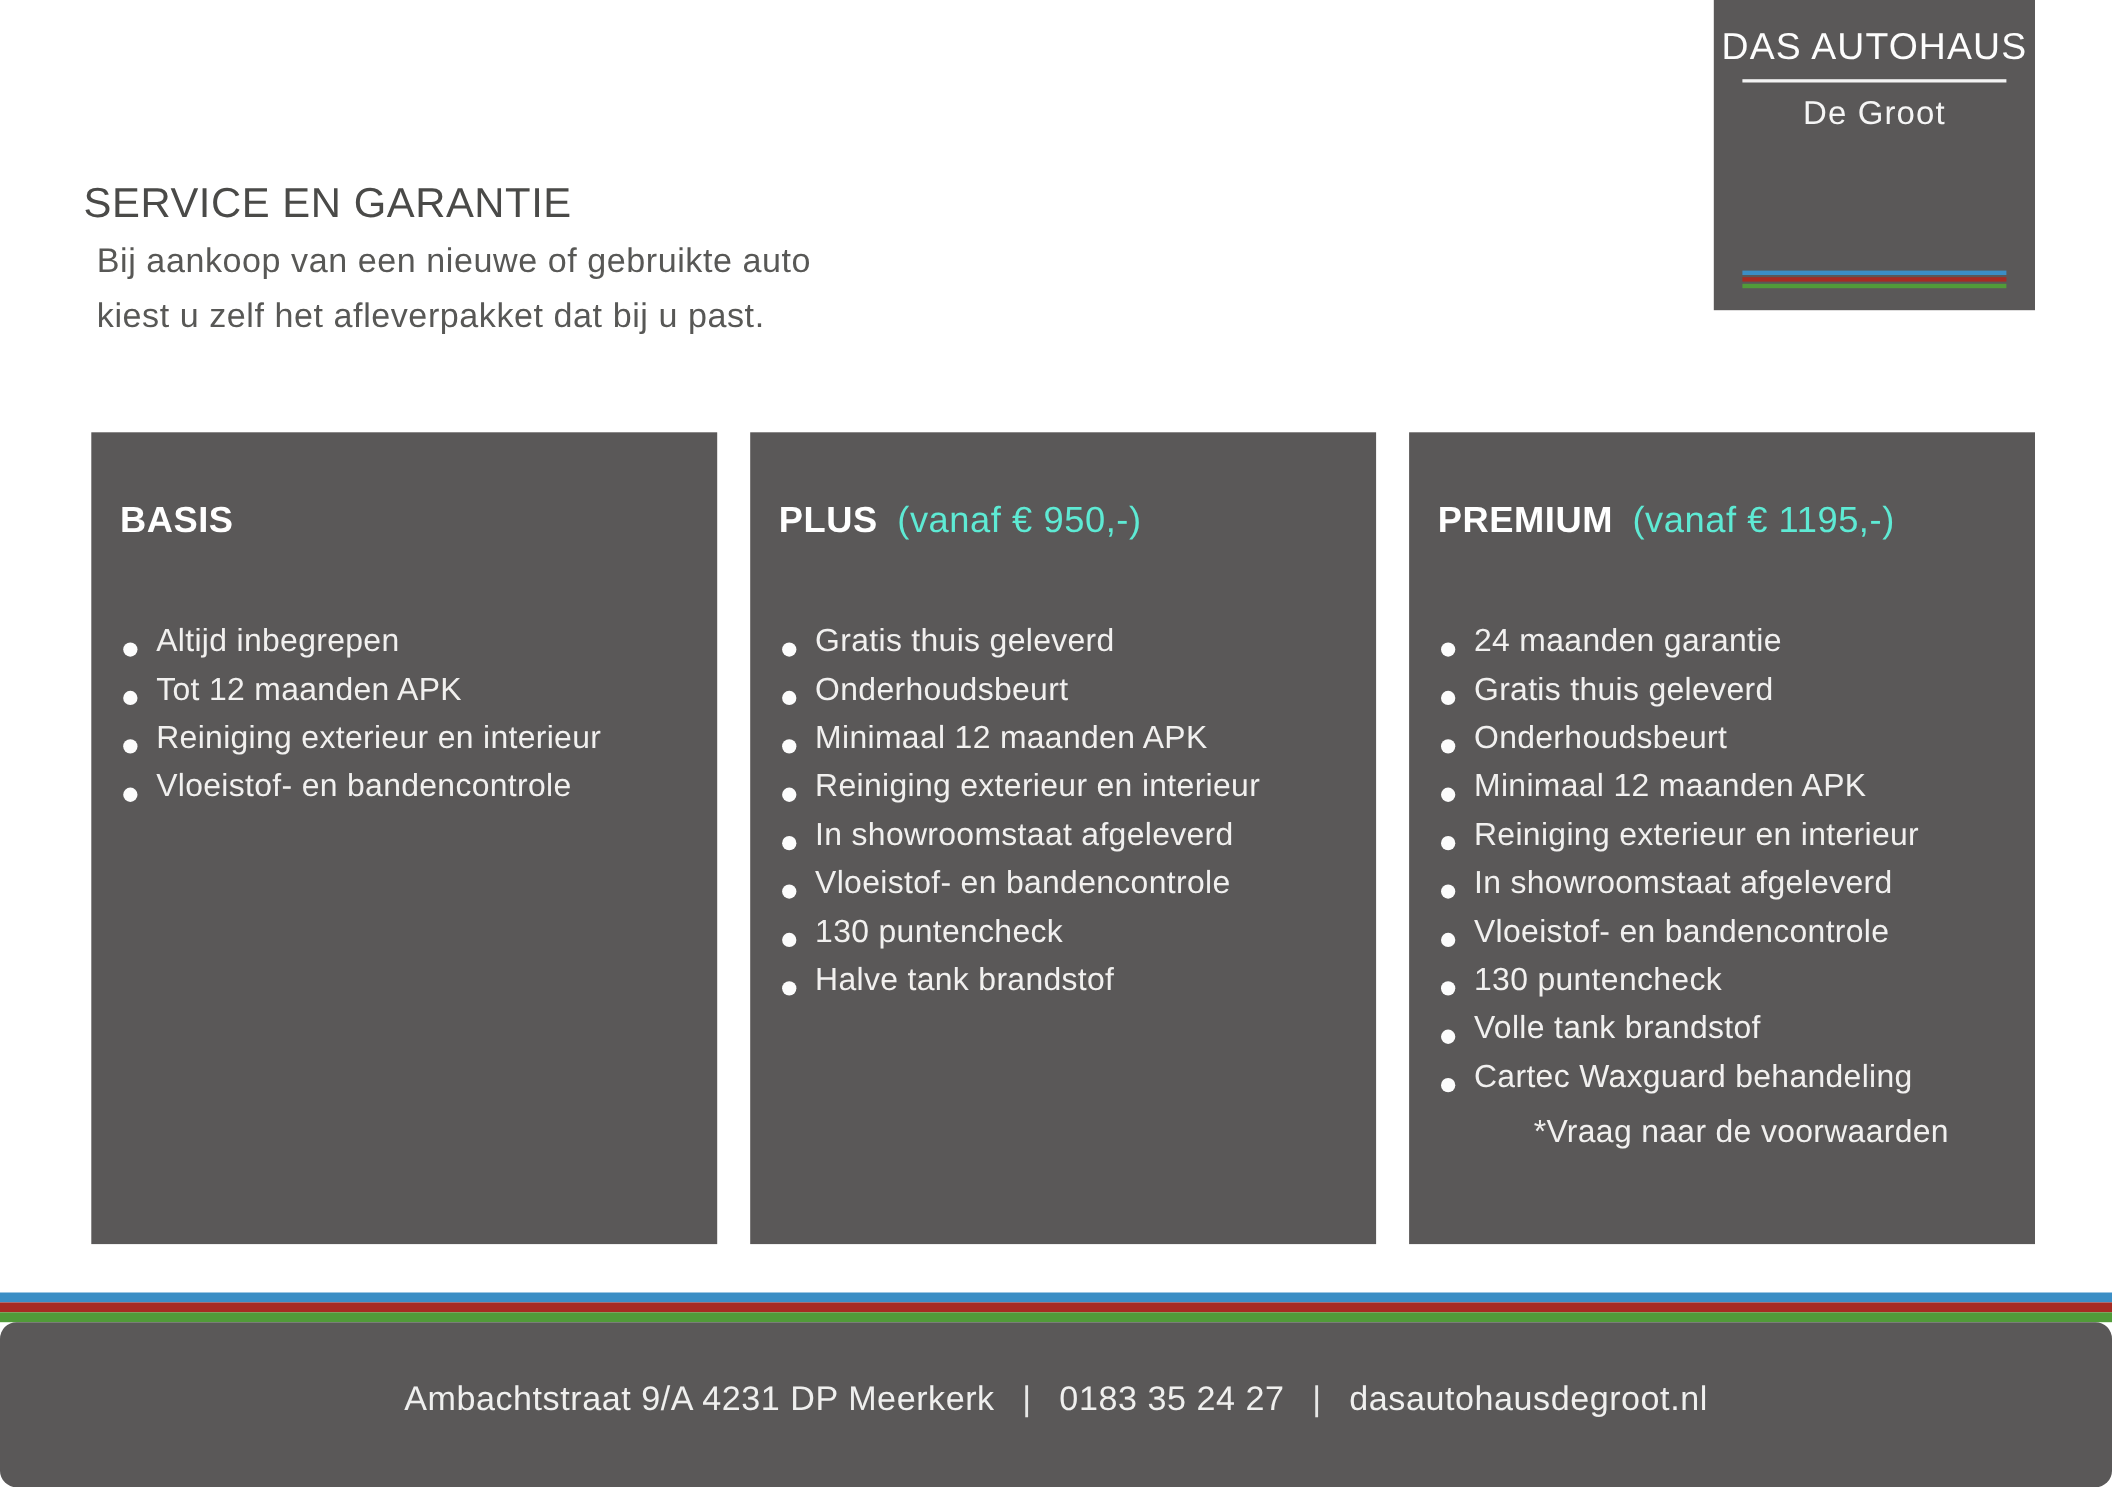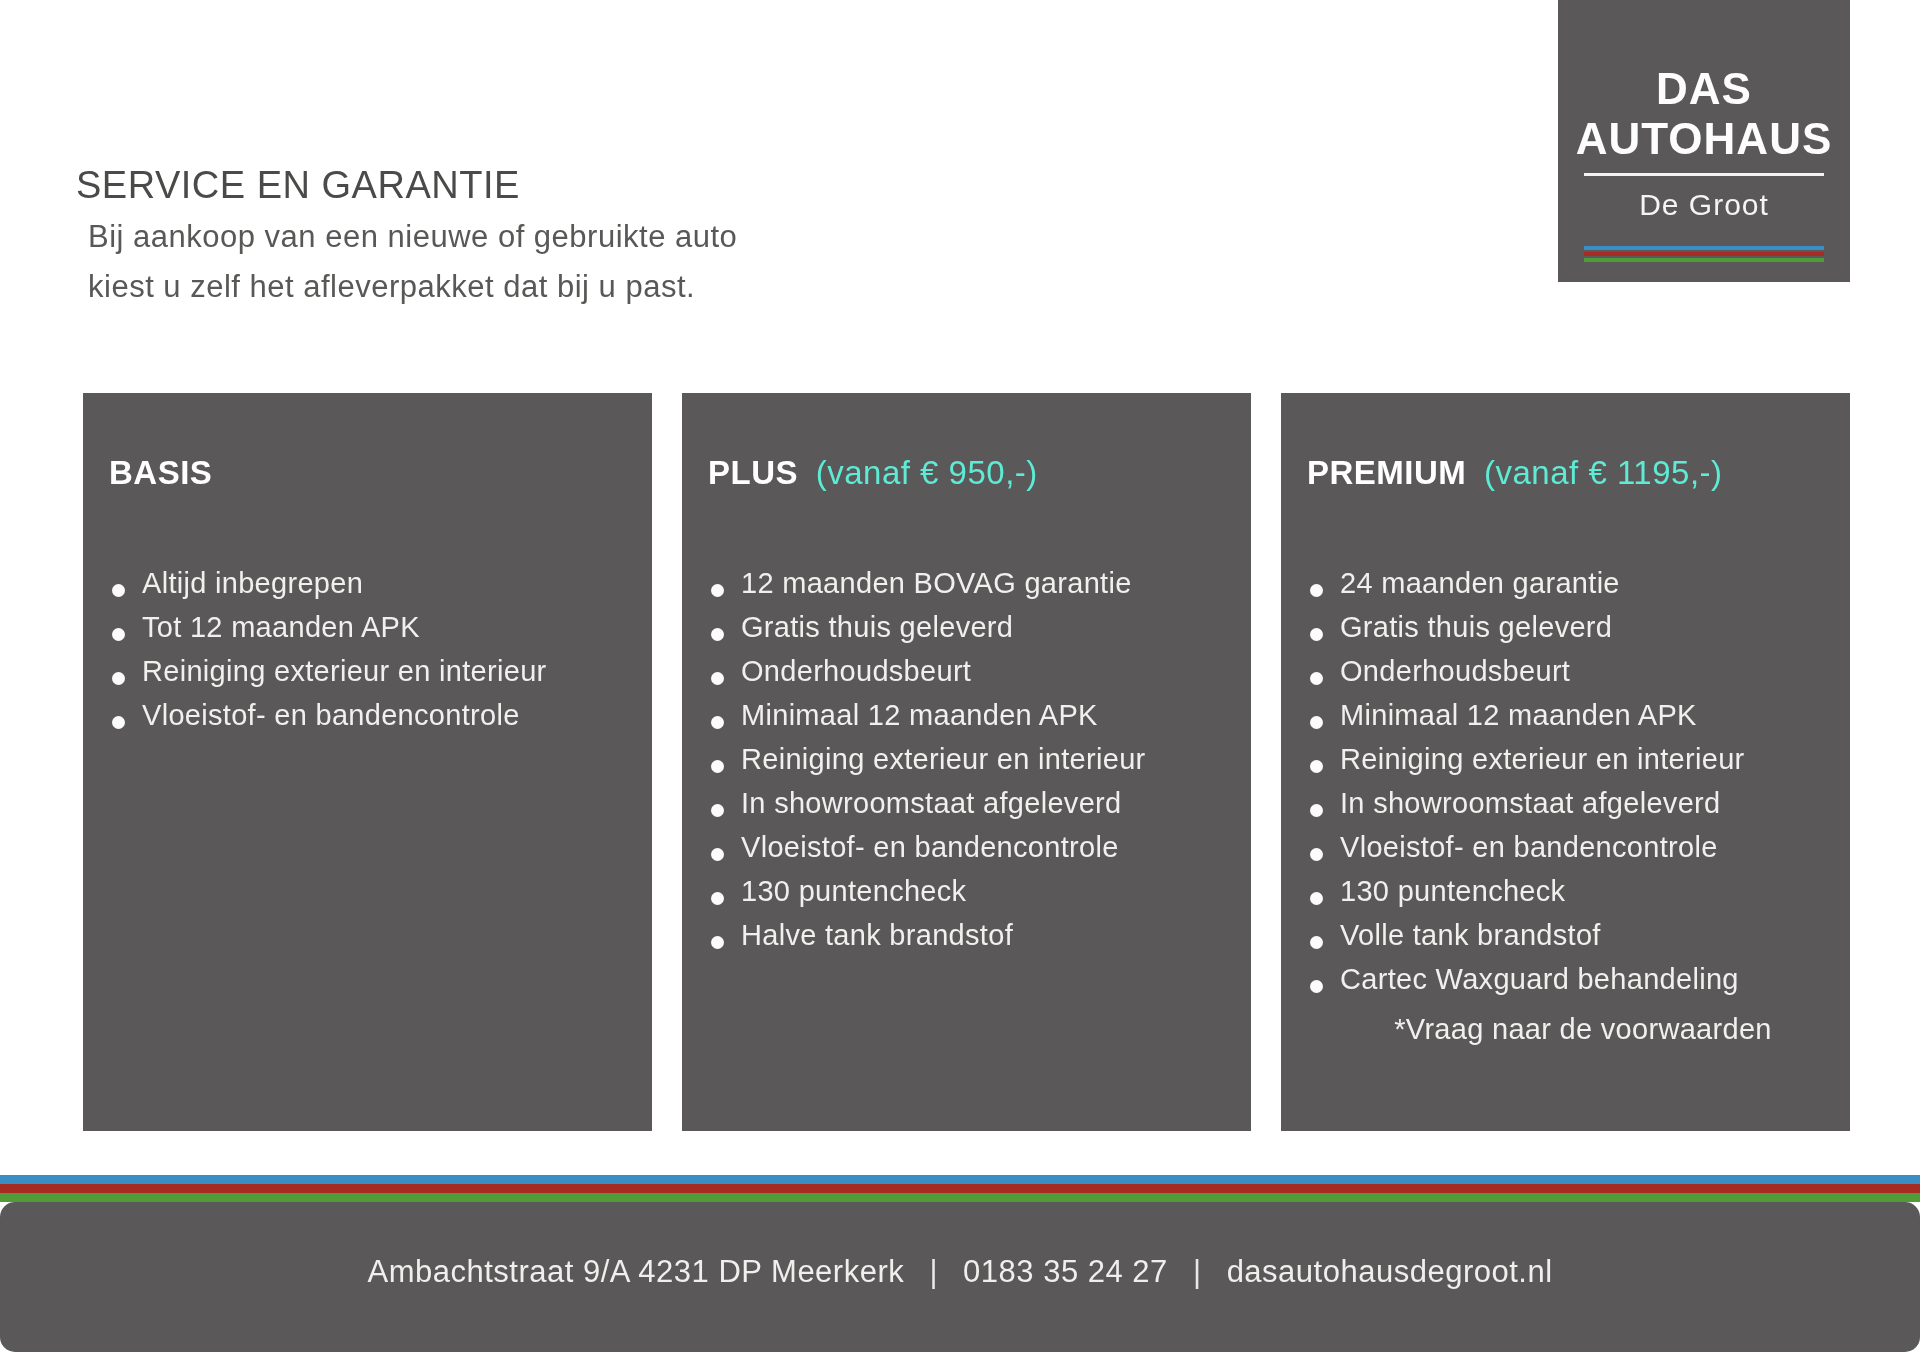--- a/index.html
+++ b/index.html
@@ -32,23 +32,23 @@
 
   
   .logo-box {
     position: absolute;
     left: 1558px; top: 0;
     width: 292px; height: 282px;
     background: var(--card-bg, #5a5858);
     text-align: center;
   }
   .logo-brand {
-    margin-top: 64px;
-    font-size: 44px;
-    font-weight: bold;
+    margin-top: 24px;
+    font-size: 34px;
+    font-weight: normal;
     letter-spacing: 1px;
     color: #fdfdfd;
   }
   .logo-underline {
     width: 240px; height: 3px;
     margin: 9px auto 12px auto;
     background: #f3f3f3;
   }
   .logo-subbrand {
     font-size: 30px;
@@ -189,24 +189,20 @@
 
       </section>
 
       <section class="card">
         <h2 class="card-header">
           <span class="pkg-name">PLUS</span>
           <span class="pkg-price">(vanaf € 950,-)</span>
         </h2>
         <ul class="pkg-list">
 
-            <li class="pkg-item">
-              <span class="dot"></span>
-              <span class="feature-text">12 maanden BOVAG garantie</span>
-            </li>
 
             <li class="pkg-item">
               <span class="dot"></span>
               <span class="feature-text">Gratis thuis geleverd</span>
             </li>
 
             <li class="pkg-item">
               <span class="dot"></span>
               <span class="feature-text">Onderhoudsbeurt</span>
             </li>

